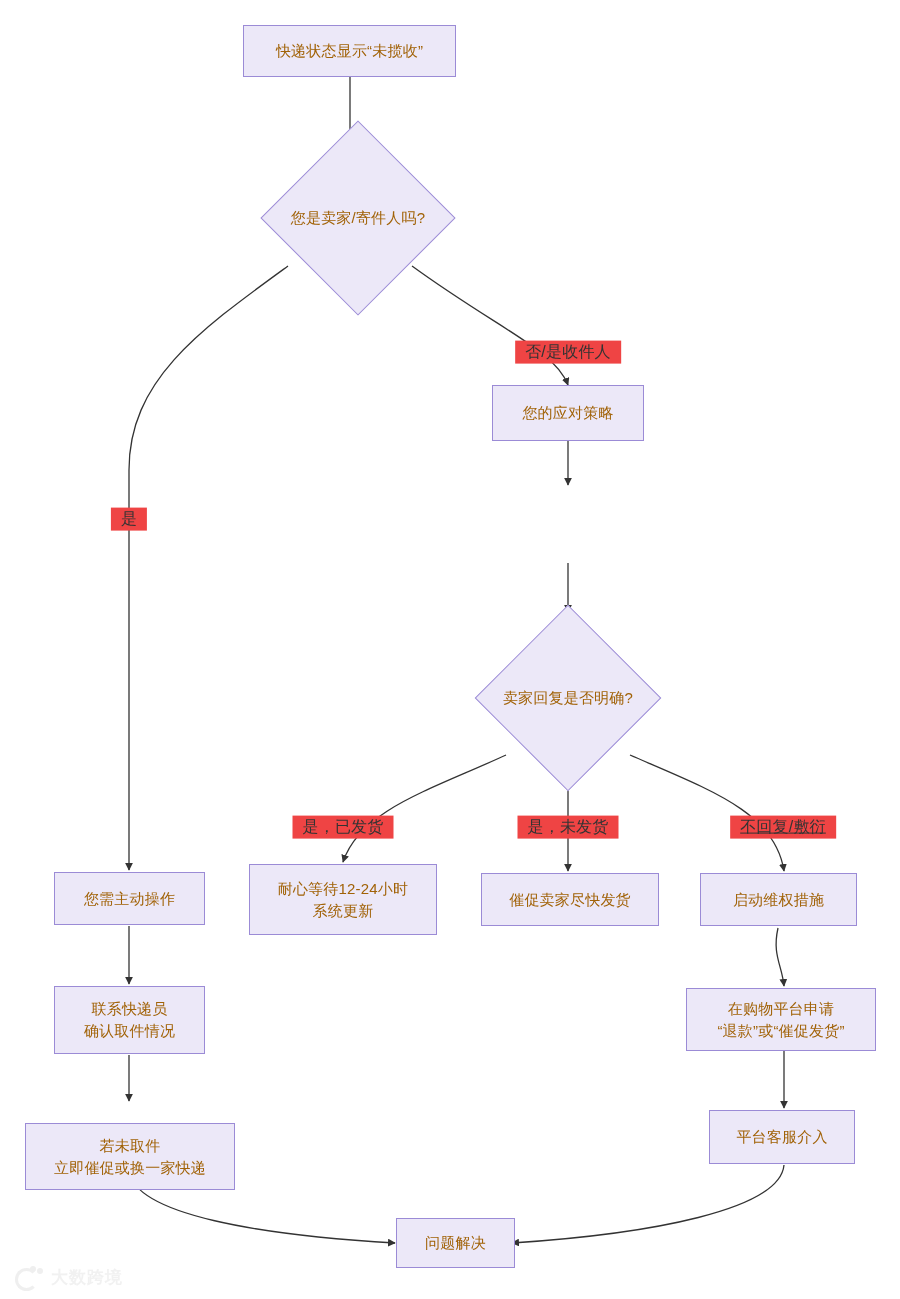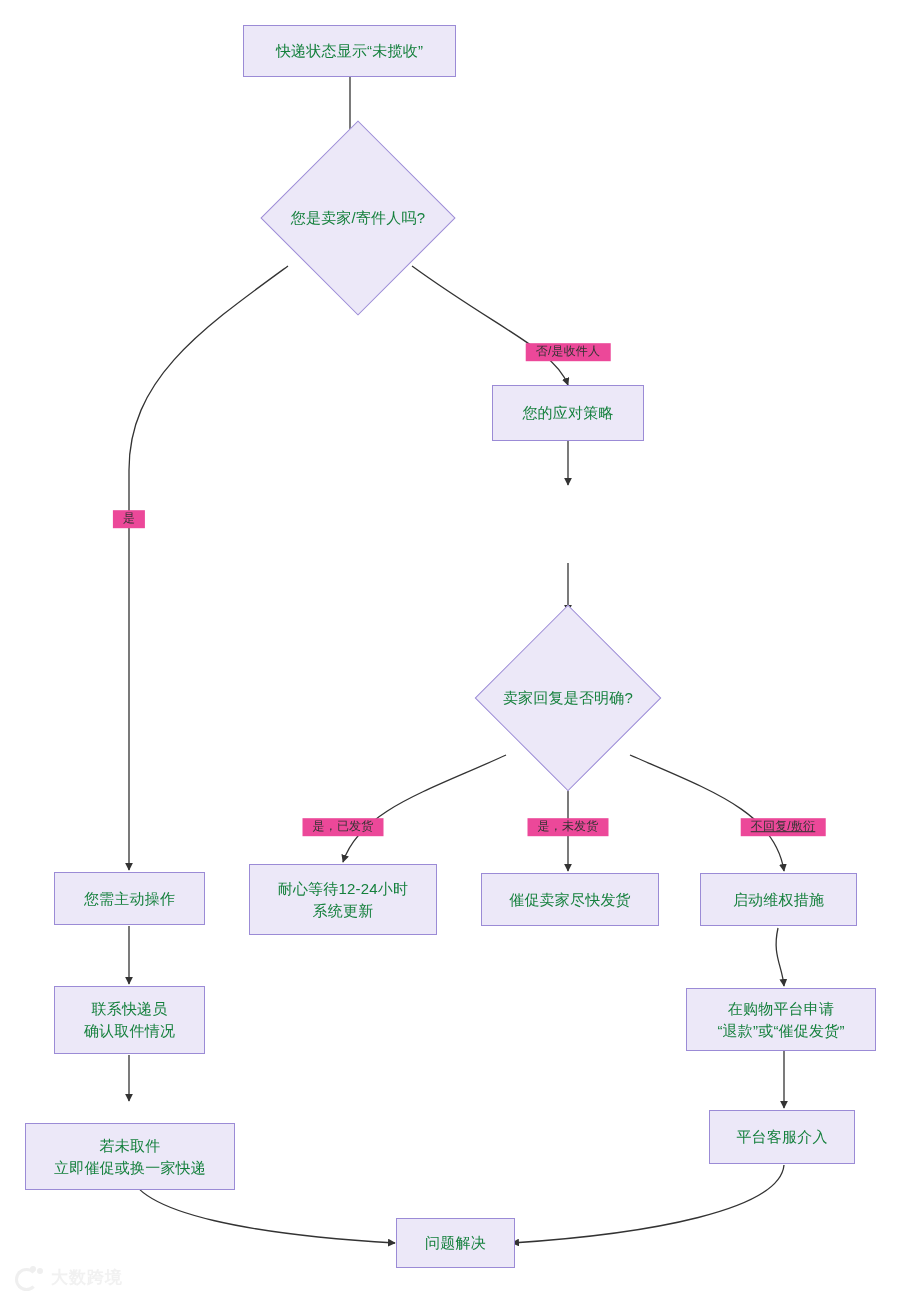--- a/index.html
+++ b/index.html
@@ -25,21 +25,21 @@
   }
   .node {
     position: absolute;
     box-sizing: border-box;
     background: #ece8f8;
     border: 1px solid #9b8bd6;
     display: flex;
     align-items: center;
     justify-content: center;
     text-align: center;
-    color: #15803d;
+    color: #a16207;
     font-size: 15px;
     line-height: 1.45;
     letter-spacing: 0.2px;
     white-space: pre-line;
     z-index: 3;
   }
   .node.diamond {
     background: transparent;
     border: none;
   }
@@ -55,23 +55,23 @@
     transform: rotate(45deg);
     z-index: 0;
   }
   .diamond .label {
     position: relative;
     z-index: 1;
     white-space: nowrap;
   }
   .edge-label {
     position: absolute;
-    background: #ec4899;
+    background: #ef4444;
     color: #333333;
-    font-size: 12px;
+    font-size: 16px;
     line-height: 1.3;
     padding: 1px 10px;
     white-space: nowrap;
     transform: translate(-50%, -50%);
     z-index: 4;
     letter-spacing: 0.2px;
   }
   #watermark {
     position: absolute;
     left: 14px;

